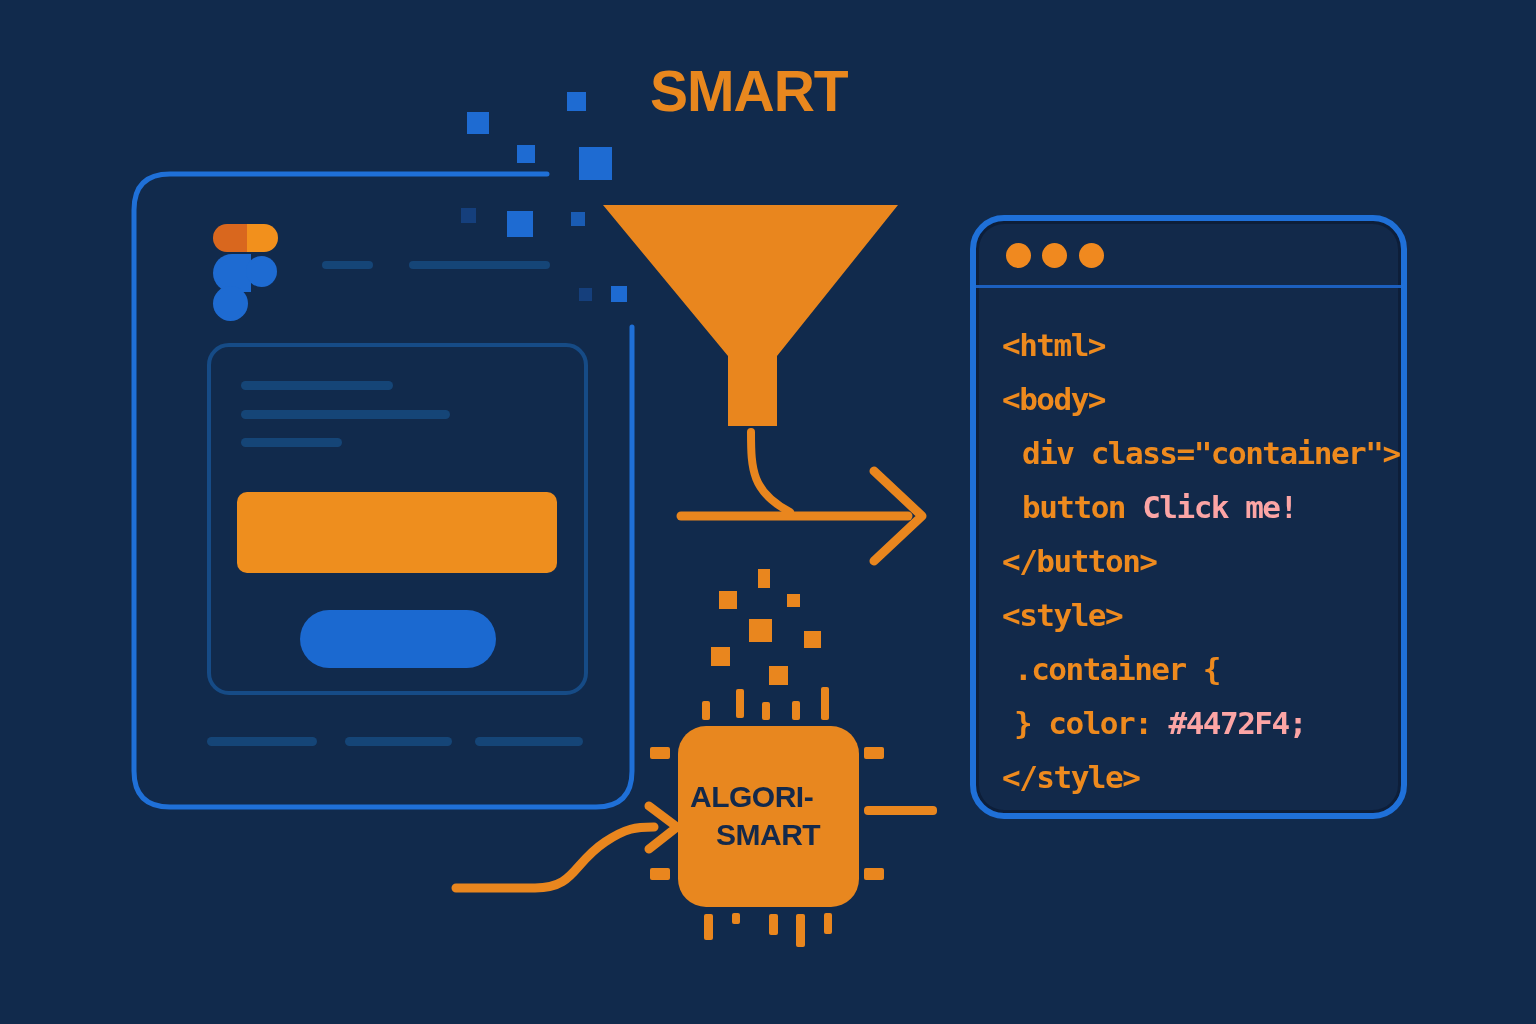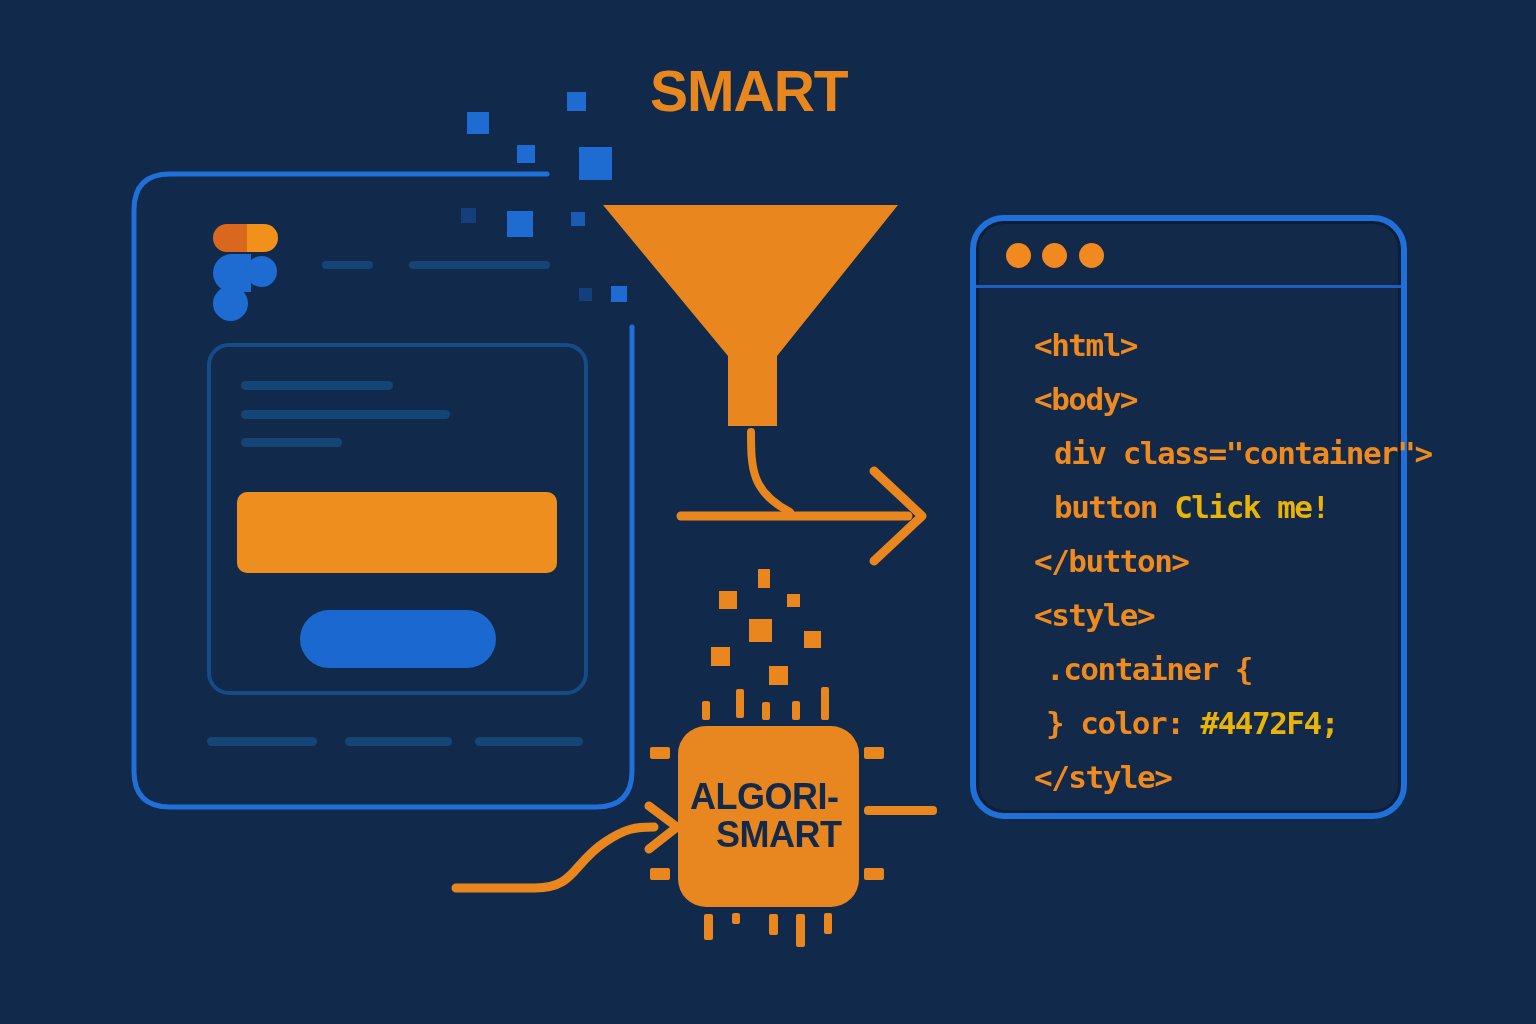--- a/index.html
+++ b/index.html
@@ -41,21 +41,21 @@
     background:#e9861e;
     clip-path:polygon(0px 0px,295px 0px,174px 151px,174px 221px,125px 221px,125px 151px);
   }
   
   #chip-body{
     position:absolute;left:678px;top:726px;width:181px;height:181px;
     background:#e8871f;border-radius:28px;
   }
   #chip-label{
     position:absolute;left:678px;top:778px;width:181px;
-    font-weight:bold;font-size:36px;line-height:38px;letter-spacing:-0.5px;
+    font-weight:bold;font-size:30px;line-height:38px;letter-spacing:-0.5px;
     color:#13294b;
   }
   #chip-label .l1{margin-left:12px;}
   #chip-label .l2{margin-left:38px;}
   .pin{position:absolute;background:#e9861e;border-radius:2px;}
   
   #code-window{
     position:absolute;left:970px;top:215px;width:437px;height:604px;
     border:6px solid #1f70d8;border-radius:34px;box-sizing:border-box;
     background:#12294a;
@@ -71,22 +71,22 @@
   #code-lines{
     padding:30px 0 0 26px;
     font-family:"DejaVu Sans Mono", monospace;
     font-weight:bold;font-size:31px;line-height:54px;letter-spacing:-1.5px;
     white-space:pre;
   }
   .code-line{height:54px;}
   .ind-0{padding-left:0;}
   .ind-1{padding-left:12px;}
   .ind-2{padding-left:20px;}
-  .c-orange{color:#ee8a1e;margin-left:32px;}
-  .c-blue{color:#eab308;}
+  .c-orange{color:#ee8a1e;}
+  .c-blue{color:#fca5a5;}
   svg{position:absolute;left:0;top:0;pointer-events:none;}
 </style>
 </head>
 <body>
 
 <div id="scene">
 
   <div id="headline">
     <div>SMART</div>
   </div>

